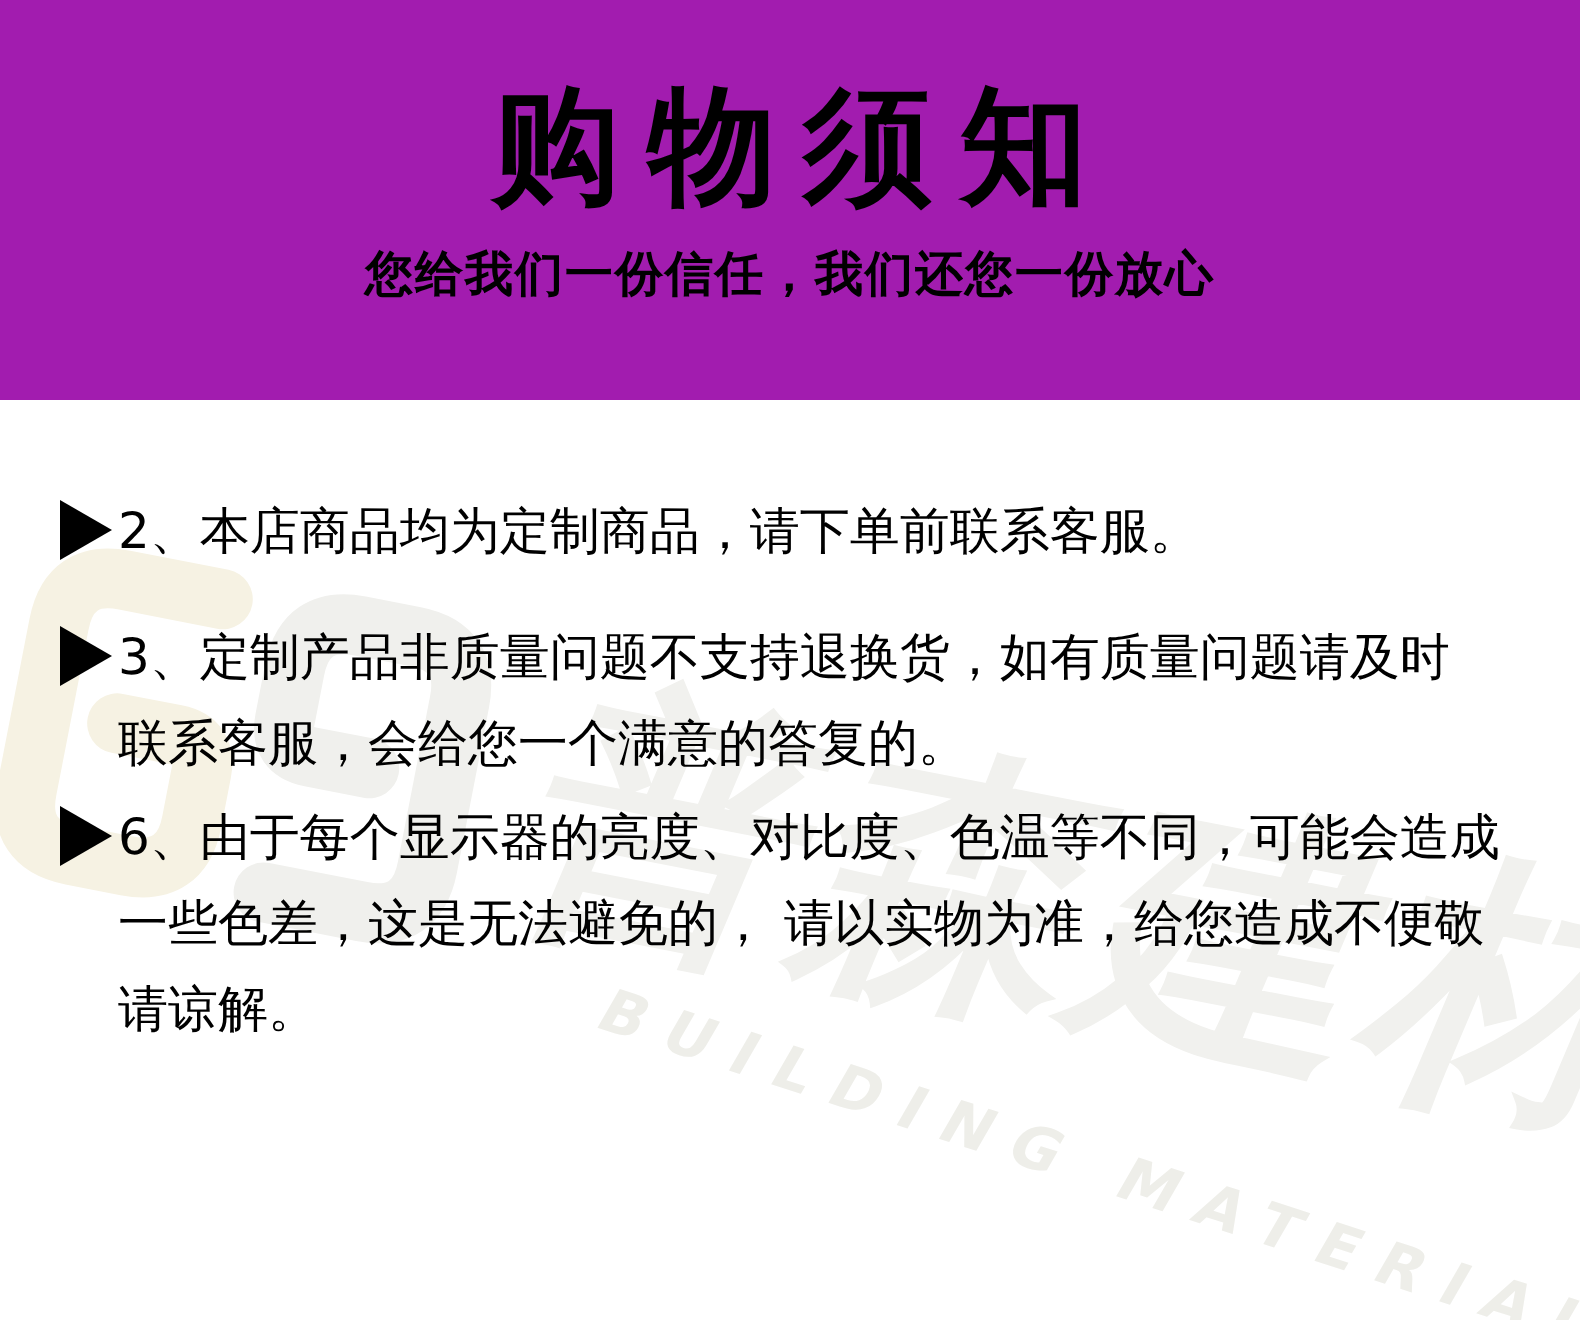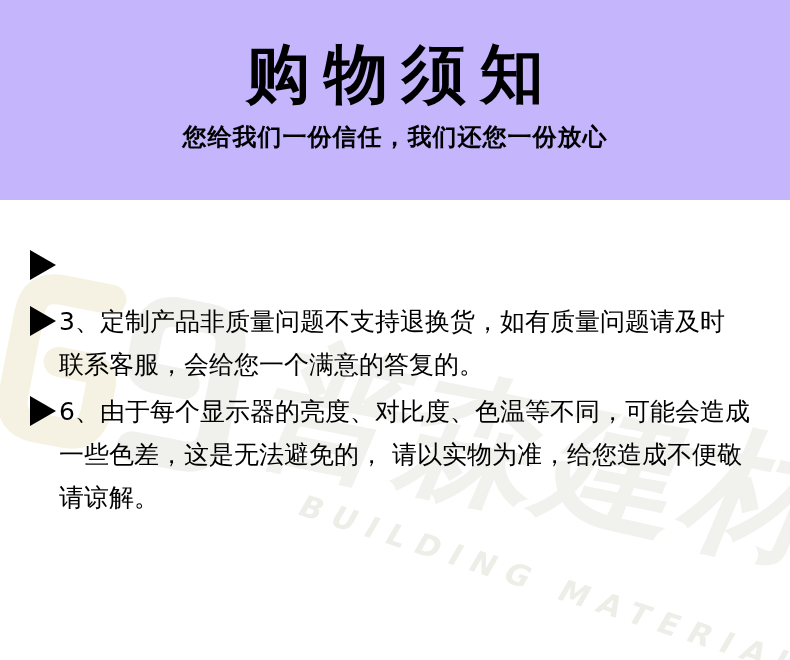--- a/index.html
+++ b/index.html
@@ -8,21 +8,21 @@
     background: #ffffff;
     font-family: "DejaVu Sans", sans-serif;
     overflow: hidden;
     color: #000;
   }
   .page { width: 790px; height: 660px; position: relative; overflow: hidden; }
 
   
   .banner {
     height: 200px;
-    background: #c4b5fd;
+    background: #a21caf;
     text-align: center;
     overflow: hidden;
   }
   .banner-title {
     margin: 0;
     padding-top: 40px;
     font-size: 64px;
     line-height: 68px;
     font-weight: 900;
     letter-spacing: 14px;
@@ -127,20 +127,21 @@
           <path d="M 148 165 H 198 Q 226 165 226 137 V 53 Q 226 25 198 25 H 170 Q 142 25 142 53 V 78 Q 142 94 158 94 H 188" fill="none" stroke="#F0F0ED" stroke-width="30" stroke-linecap="round" stroke-linejoin="round"></path>
         </svg>
         <span class="wm-cn">普森建材</span>
       </div>
       <div class="wm-en">BUILDING MATERIAL PUSEN</div>
     </div>
 
 
     <div class="notice-item m2">
       <span class="tri"></span>
+      <p class="notice-text">2、本店商品均为定制商品，请下单前联系客服。</p>
     </div>
 
     <div class="notice-item m3">
       <span class="tri"></span>
       <p class="notice-text">3、定制产品非质量问题不支持退换货，如有质量问题请及时
 联系客服，会给您一个满意的答复的。</p>
     </div>
 
     <div class="notice-item">
       <span class="tri"></span>

